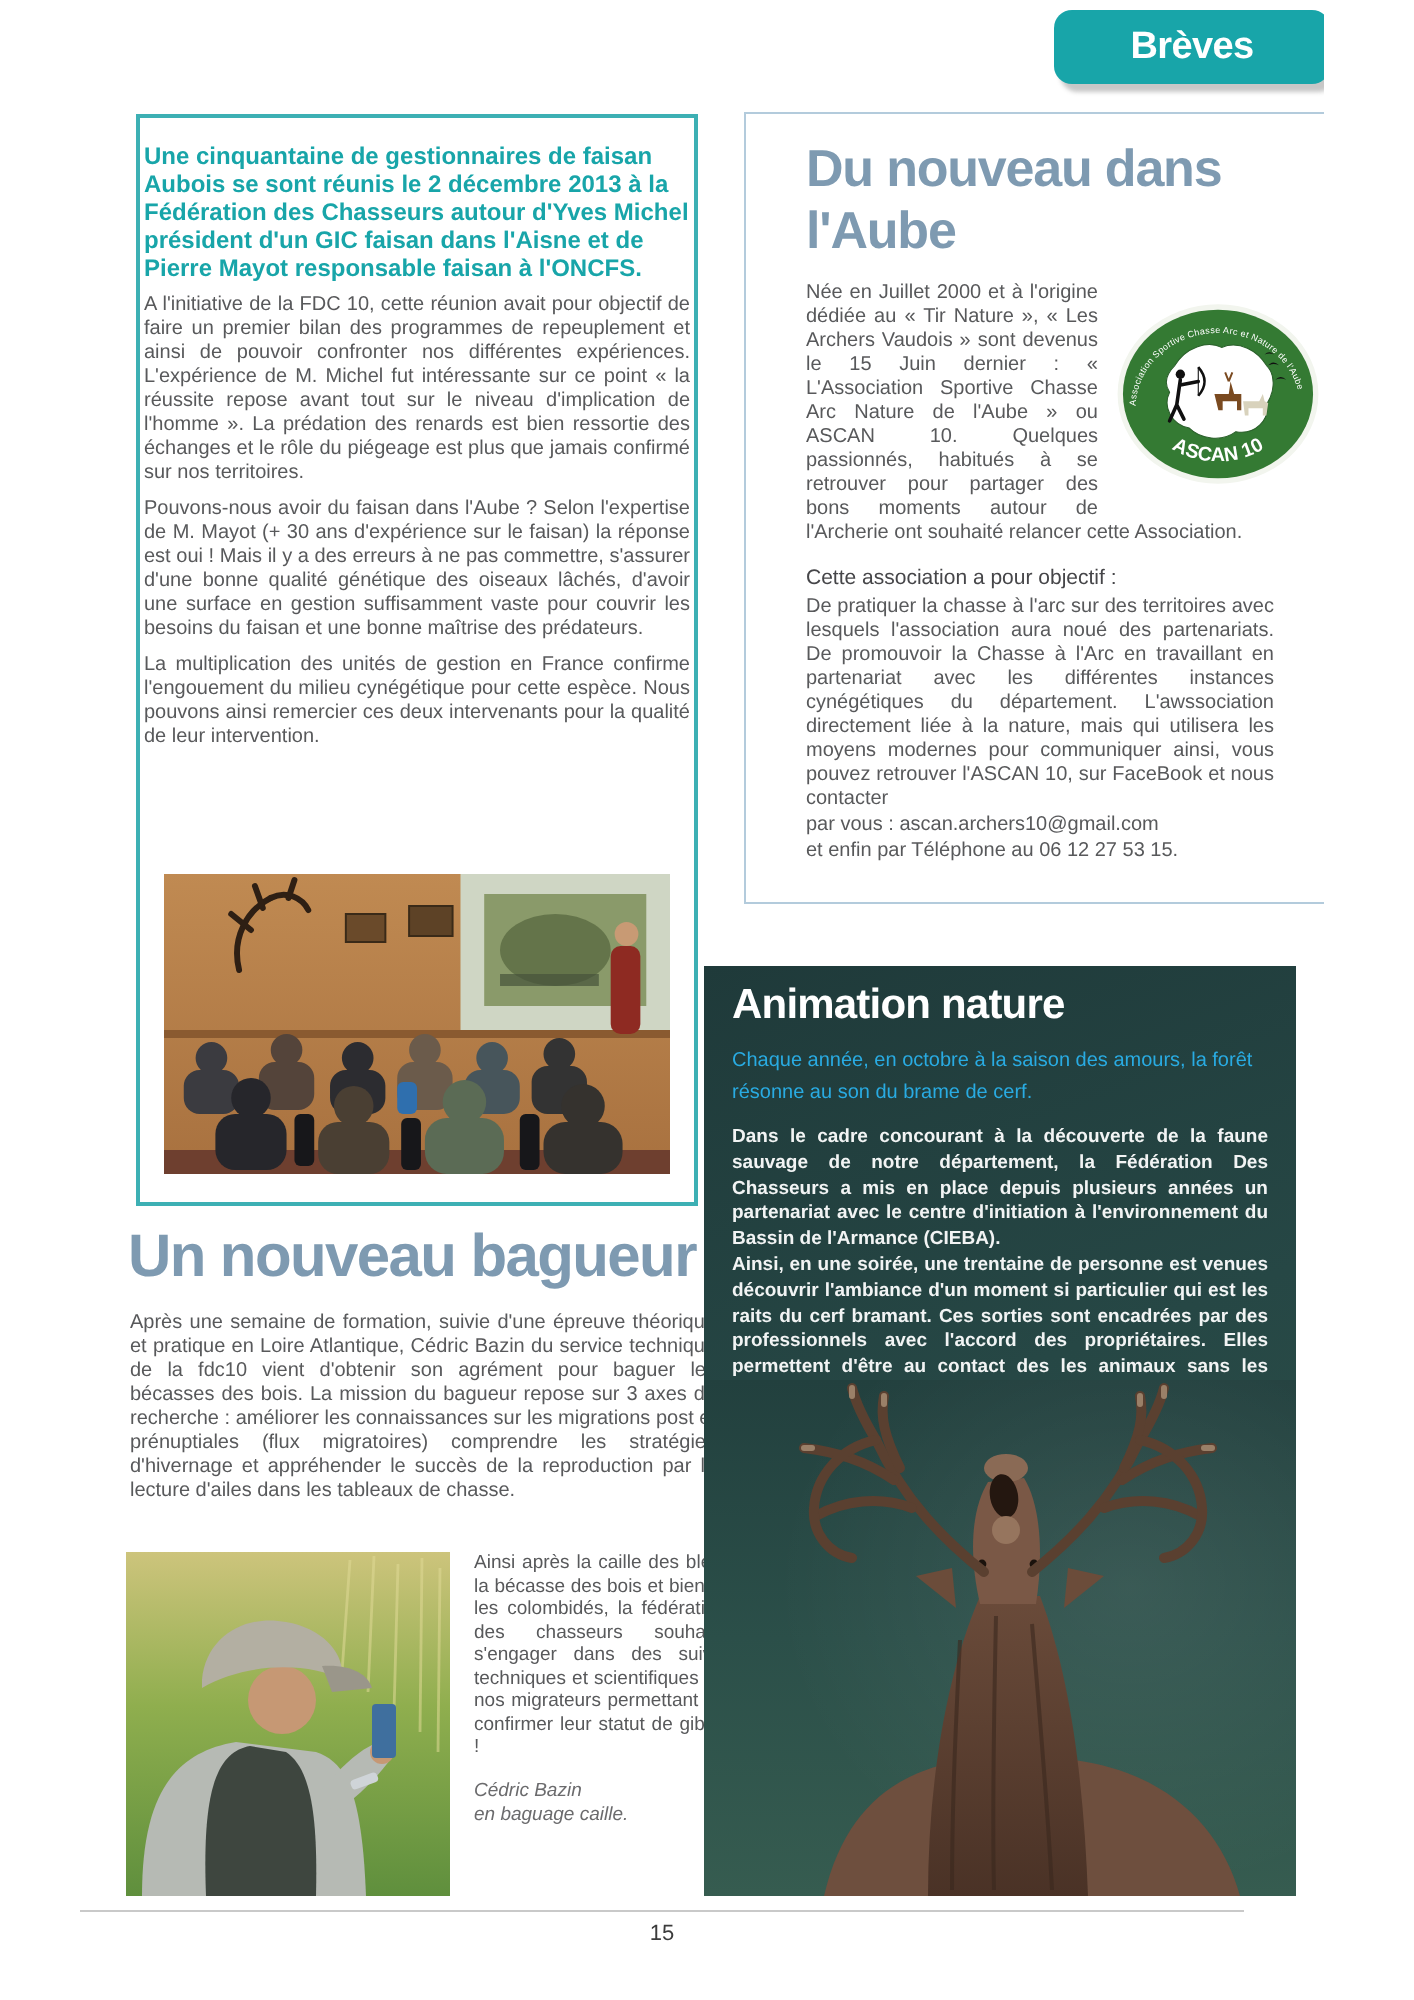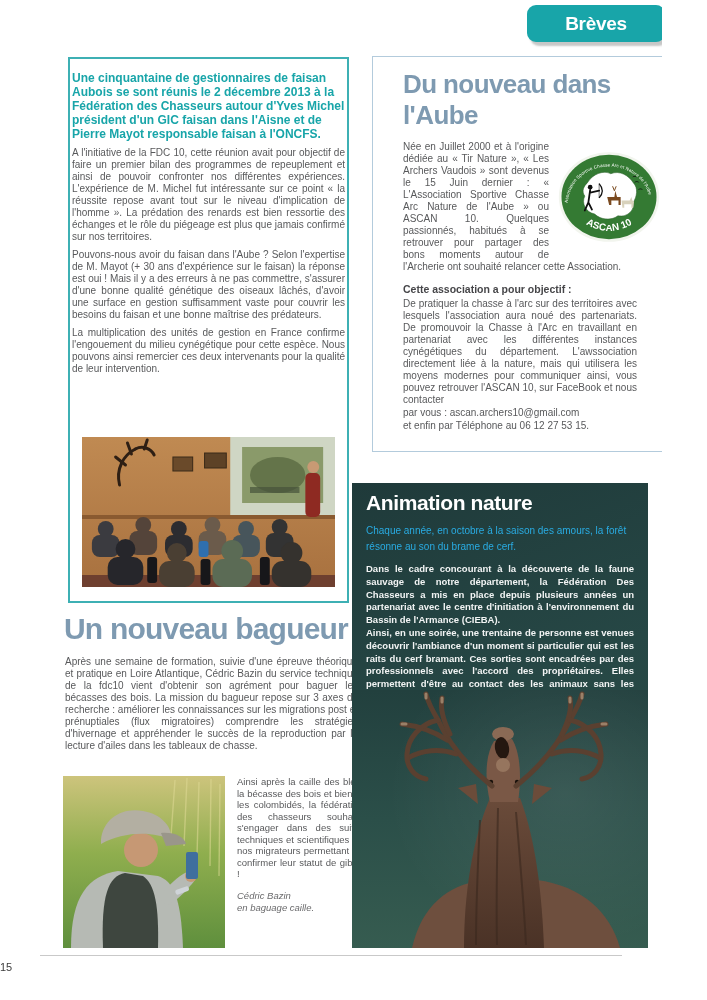--- a/index.html
+++ b/index.html
@@ -31,36 +31,36 @@
   .side-col{flex:1;}
   .side-col p.body{font-size:9.5px;line-height:11.5px;}
   .caption{font-size:9.5px;line-height:12px;font-style:italic;color:#6b6b6d;margin:10px 0 0 0;}
 
   
   .aube-box{position:absolute;left:372px;top:56px;width:296px;height:396px;
     border:1px solid #b3cbdc;box-sizing:border-box;padding:12px 30px;}
   .aube-title{margin:0 0 10px 0;font-size:26px;font-weight:bold;color:#7e9ab1;letter-spacing:-0.6px;}
   .logo-float{float:right;width:104px;height:112px;margin:0 -24px 4px 8px;}
   .logo-float svg{display:block;width:100%;height:100%;}
-  .bold-sub{font-size:10.5px;font-weight:bold;color:#464649;margin:10px 0 3px 0;}
+  .bold-sub{font-size:10.5px;font-weight:normal;color:#464649;margin:10px 0 3px 0;}
   .contact-line{font-size:10px;line-height:13px;margin:0;color:#58595b;}
 
   
   .anim-block{position:absolute;left:352px;top:483px;width:296px;height:465px;overflow:hidden;
     background:linear-gradient(160deg,#1f3a3a 0%,#264745 45%,#2e5249 100%);
     padding:8px 14px;box-sizing:border-box;}
   .anim-title{margin:0 0 8px 0;font-size:21px;font-weight:bold;color:#ffffff;letter-spacing:-0.4px;}
   .anim-lead{font-size:10px;line-height:16px;font-weight:normal;color:#29abe2;margin:0 0 8px 0;}
   .anim-body{font-size:9.5px;line-height:12.8px;font-weight:bold;color:#f2f4f4;margin:0;text-align:justify;}
   .stag-photo{position:absolute;left:0;right:0;bottom:0;height:258px;}
   .stag-photo svg{display:block;width:100%;height:100%;}
 
   
   .footer-line{position:absolute;left:40px;right:40px;top:955px;height:1px;background:#c9c9c9;}
-  .page-number{position:absolute;left:0;right:0;top:961px;font-size:11px;color:#3c3c3c;}
+  .page-number{position:absolute;left:0;right:0;top:961px;text-align:center;font-size:11px;color:#3c3c3c;}
 </style>
 </head>
 <body>
 
 <div class="page">
 
   <div class="breves-tab">
     <span>Brèves</span>
   </div>
 

